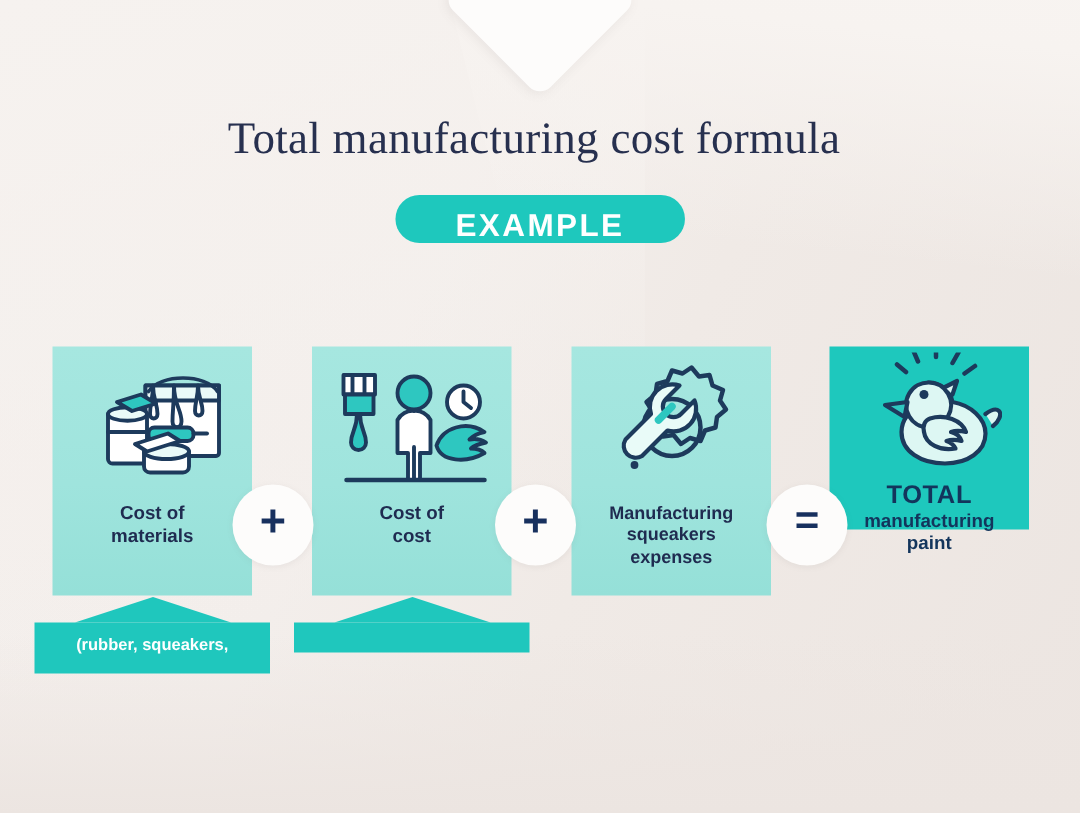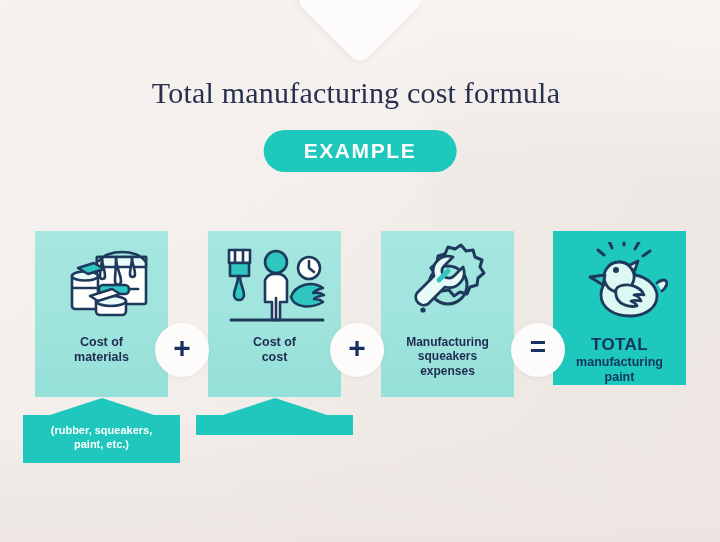--- a/index.html
+++ b/index.html
@@ -82,21 +82,21 @@
   .badge {
     position: absolute;
     top: 130px;
     left: 50%;
     transform: translateX(-50%);
     background: #1ec8bd;
     color: #ffffff;
     font-size: 21px;
     font-weight: bold;
     letter-spacing: 1.6px;
-    padding: 10px 40px 11px 40px;
+    padding: 10px 40px 1px 40px;
     border-radius: 26px;
     line-height: 1;
   }
 
   
   .cards {
     position: absolute;
     top: 231px;
     left: 0;
     width: 720px;
@@ -113,22 +113,21 @@
     position: relative;
     width: 133px;
     height: 166px;
     background: linear-gradient(180deg, #a6e7e0 0%, #9fe4dd 55%, #95e0d8 100%);
     display: flex;
     flex-direction: column;
     align-items: center;
   }
   .card.total {
     background: #1ec8bd;
-    height: 154px;
-    justify-content: space-between;
+    height: 122px;
   }
 
   .icon-wrap {
     height: 104px;
     width: 133px;
     display: flex;
     align-items: center;
     justify-content: center;
     padding-top: 4px;
     box-sizing: border-box;
@@ -259,21 +258,20 @@
             </g>
           </svg>
         </div>
         <div class="card-label">
           <div>Cost of</div>
           <div>materials</div>
         </div>
       </div>
       <div class="banner">
         <div>(rubber, squeakers,</div>
-        <div>paint, etc.)</div>
       </div>
     </div>
 
     <div class="op" style="left:155px;">
       <span>+</span>
     </div>
 
     <div class="col" style="left:208px;">
       <div class="card">
         <div class="icon-wrap">

